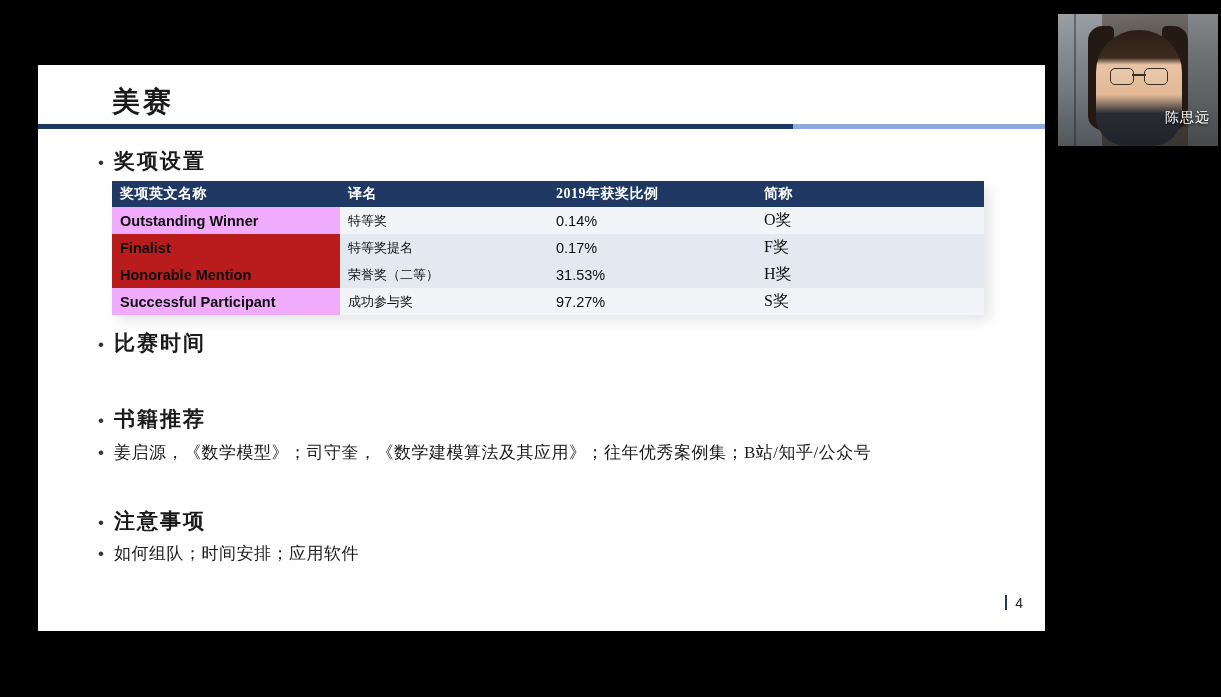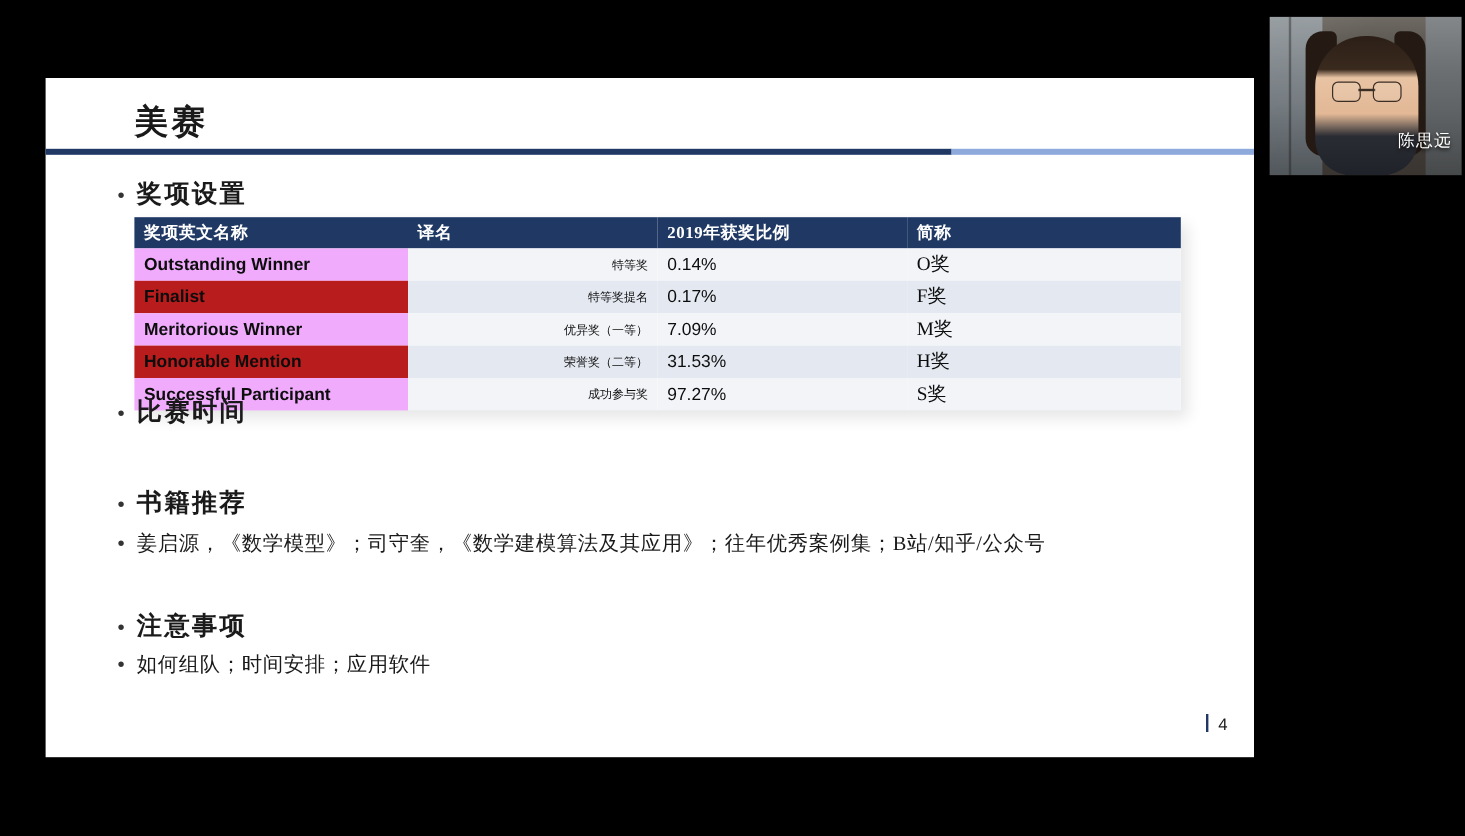--- a/index.html
+++ b/index.html
@@ -113,22 +113,21 @@
     color: #0d0d0d;
     height: 18px;
   }
   #award-table td.c-en {
     font-family: "Liberation Sans", sans-serif;
     font-weight: bold;
     font-size: 14.5px;
   }
   #award-table td.c-cn {
     font-family: "Liberation Serif", serif;
-    font-size: 10px;
-    text-align: right;
+    font-size: 13px;
   }
   #award-table td.c-pct {
     font-family: "Liberation Sans", sans-serif;
     font-size: 14.5px;
   }
   #award-table td.c-abbr {
     font-family: "Liberation Serif", serif;
     font-size: 16px;
   }
   #award-table tr.row-odd td.c-en { background: #f0abfc; }
@@ -295,26 +294,20 @@
           <td class="c-cn">特等奖</td>
           <td class="c-pct">0.14%</td>
           <td class="c-abbr">O奖</td>
         </tr>
         <tr class="row-even">
           <td class="c-en">Finalist</td>
           <td class="c-cn">特等奖提名</td>
           <td class="c-pct">0.17%</td>
           <td class="c-abbr">F奖</td>
         </tr>
-        <tr class="row-odd">
-          <td class="c-en">Meritorious Winner</td>
-          <td class="c-cn">优异奖（一等）</td>
-          <td class="c-pct">7.09%</td>
-          <td class="c-abbr">M奖</td>
-        </tr>
         <tr class="row-even">
           <td class="c-en">Honorable Mention</td>
           <td class="c-cn">荣誉奖（二等）</td>
           <td class="c-pct">31.53%</td>
           <td class="c-abbr">H奖</td>
         </tr>
         <tr class="row-odd">
           <td class="c-en">Successful Participant</td>
           <td class="c-cn">成功参与奖</td>
           <td class="c-pct">97.27%</td>

